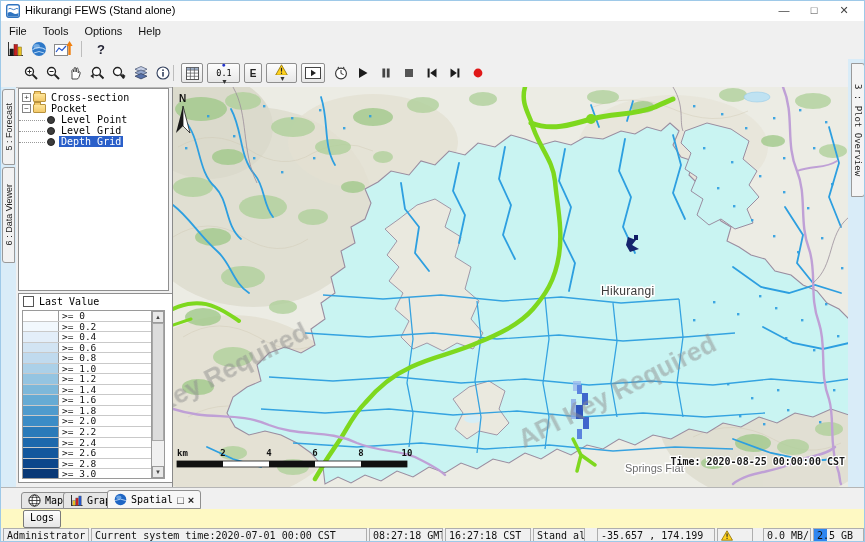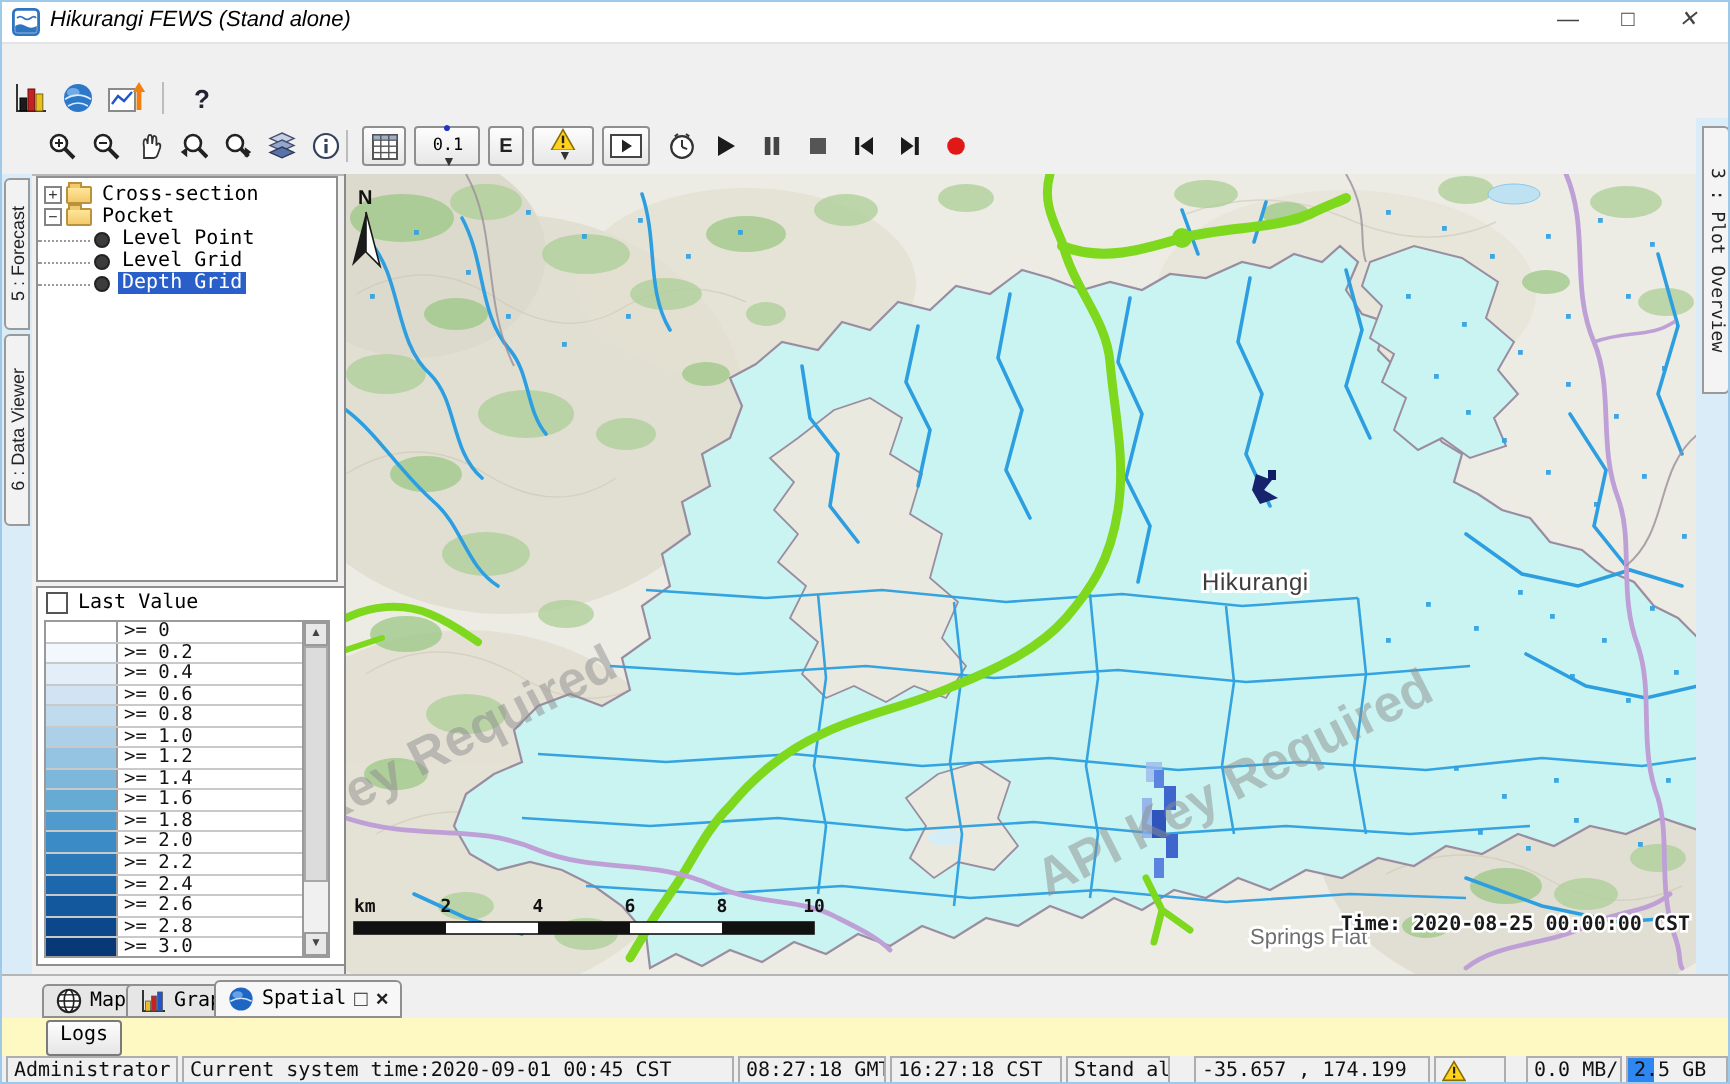--- a/index.html
+++ b/index.html
@@ -2,21 +2,21 @@
 <html><head>
 <meta charset="utf-8">
 <style>
   html,body{margin:0;padding:0;background:#cfcfcf;font-family:"Liberation Sans",sans-serif;}
   #win{position:relative;width:865px;height:542px;background:#f0f0f0;overflow:hidden;
        border:1px solid #9ec9e8;box-sizing:border-box;}
   .abs{position:absolute;}
   .mono{font-family:"DejaVu Sans Mono",monospace;}
 
   
-  #titlebar{left:0;top:0;width:865px;height:20px;background:#ffffff;border-bottom:1px solid #e3e3e3;font-style:italic;}
+  #titlebar{left:0;top:0;width:865px;height:20px;background:#ffffff;border-bottom:1px solid #e3e3e3;}
   #title-text{left:24px;top:3px;font-size:11px;color:#000;}
   .winbtn{top:0;width:30px;height:20px;text-align:center;line-height:19px;font-size:11px;color:#444;}
 
   
   #menubar{left:0;top:20px;width:865px;height:17px;background:#f0f0f0;}
   .menu-item{display:inline-block;padding:2px 8px 0 8px;font-size:11px;color:#111;}
 
   
   #toolbar1{left:0;top:37px;width:865px;height:21px;background:#f0f0f0;}
   #toolbar2{left:0;top:58px;width:865px;height:28px;background:#f0f0f0;border-bottom:1px solid #b9b9b9;}
@@ -95,20 +95,21 @@
       <rect x="0.7" y="0.7" width="12.6" height="12.6" rx="2" fill="#ffffff" stroke="#2f74c0" stroke-width="1.4"></rect>
       <path d="M2.5,5 Q4,3.6 5.8,5 T9.4,5 T12,5" fill="none" stroke="#2f74c0" stroke-width="0.9"></path>
       <path d="M1.6,9 Q4,7.2 6.8,9 T12.4,9 L12.4,11.6 Q12.4,12.4 11.6,12.4 L2.4,12.4 Q1.6,12.4 1.6,11.6 Z" fill="#2f74c0"></path>
     </svg>
     <span id="title-text" class="abs">Hikurangi FEWS  (Stand alone)</span>
     <span class="abs winbtn" style="left:768px">—</span>
     <span class="abs winbtn" style="left:798px">□</span>
     <span class="abs winbtn" style="left:828px">✕</span>
   </div>
 
+  <div id="menubar" class="abs"><span class="menu-item">File</span><span class="menu-item">Tools</span><span class="menu-item">Options</span><span class="menu-item">Help</span></div>
 
   <div id="toolbar1" class="abs">
     <div class="abs flatbtn" style="left:4px;top:1px">
       <svg width="17" height="16">
         <line x1="1.5" y1="1" x2="1.5" y2="15" stroke="#333" stroke-width="1"></line>
         <line x1="1" y1="14.5" x2="16" y2="14.5" stroke="#333" stroke-width="1"></line>
         <rect x="3" y="8" width="3.4" height="6.5" fill="#1b1b1b" stroke="#000" stroke-width="0.5"></rect>
         <rect x="7" y="3.5" width="3.4" height="11" fill="#c62222" stroke="#5e0f0f" stroke-width="0.5"></rect>
         <rect x="11" y="6" width="3.4" height="8.5" fill="#e8c020" stroke="#7a6410" stroke-width="0.5"></rect>
       </svg>
@@ -661,21 +662,21 @@
         <span class="tabctl">□</span>
         <span class="tabctl">×</span>
       </div>
     </div>
   <div id="logsrow" class="abs">
     <span id="logs-btn" class="mono">Logs</span>
   </div>
 
   <div id="statusbar" class="abs">
     <div class="scell mono" style="left:2px;width:86px">Administrator</div>
-    <div class="scell mono" style="left:90px;width:276px">Current system time:2020-09-01 00:45 CST</div>
+    <div class="scell mono" style="left:90px;width:276px">Current system time:2020-07-01 00:00 CST</div>
     <div class="scell mono" style="left:368px;width:74px">08:27:18 GMT</div>
     <div class="scell mono" style="left:444px;width:86px">16:27:18 CST</div>
     <div class="scell mono" style="left:532px;width:52px">Stand alone</div>
     <div class="scell mono" style="left:596px;width:118px">-35.657 , 174.199</div>
     <div class="scell" style="left:716px;width:36px">
       <svg width="12" height="11" style="margin-top:1px">
         <polygon points="6,0.8 11.5,10.2 0.5,10.2" fill="#ffd21e" stroke="#8a6d00" stroke-width="0.8"></polygon>
         <rect x="5.5" y="3.4" width="1.1" height="3.4" fill="#222"></rect>
         <rect x="5.5" y="7.7" width="1.1" height="1.2" fill="#222"></rect>
       </svg>

